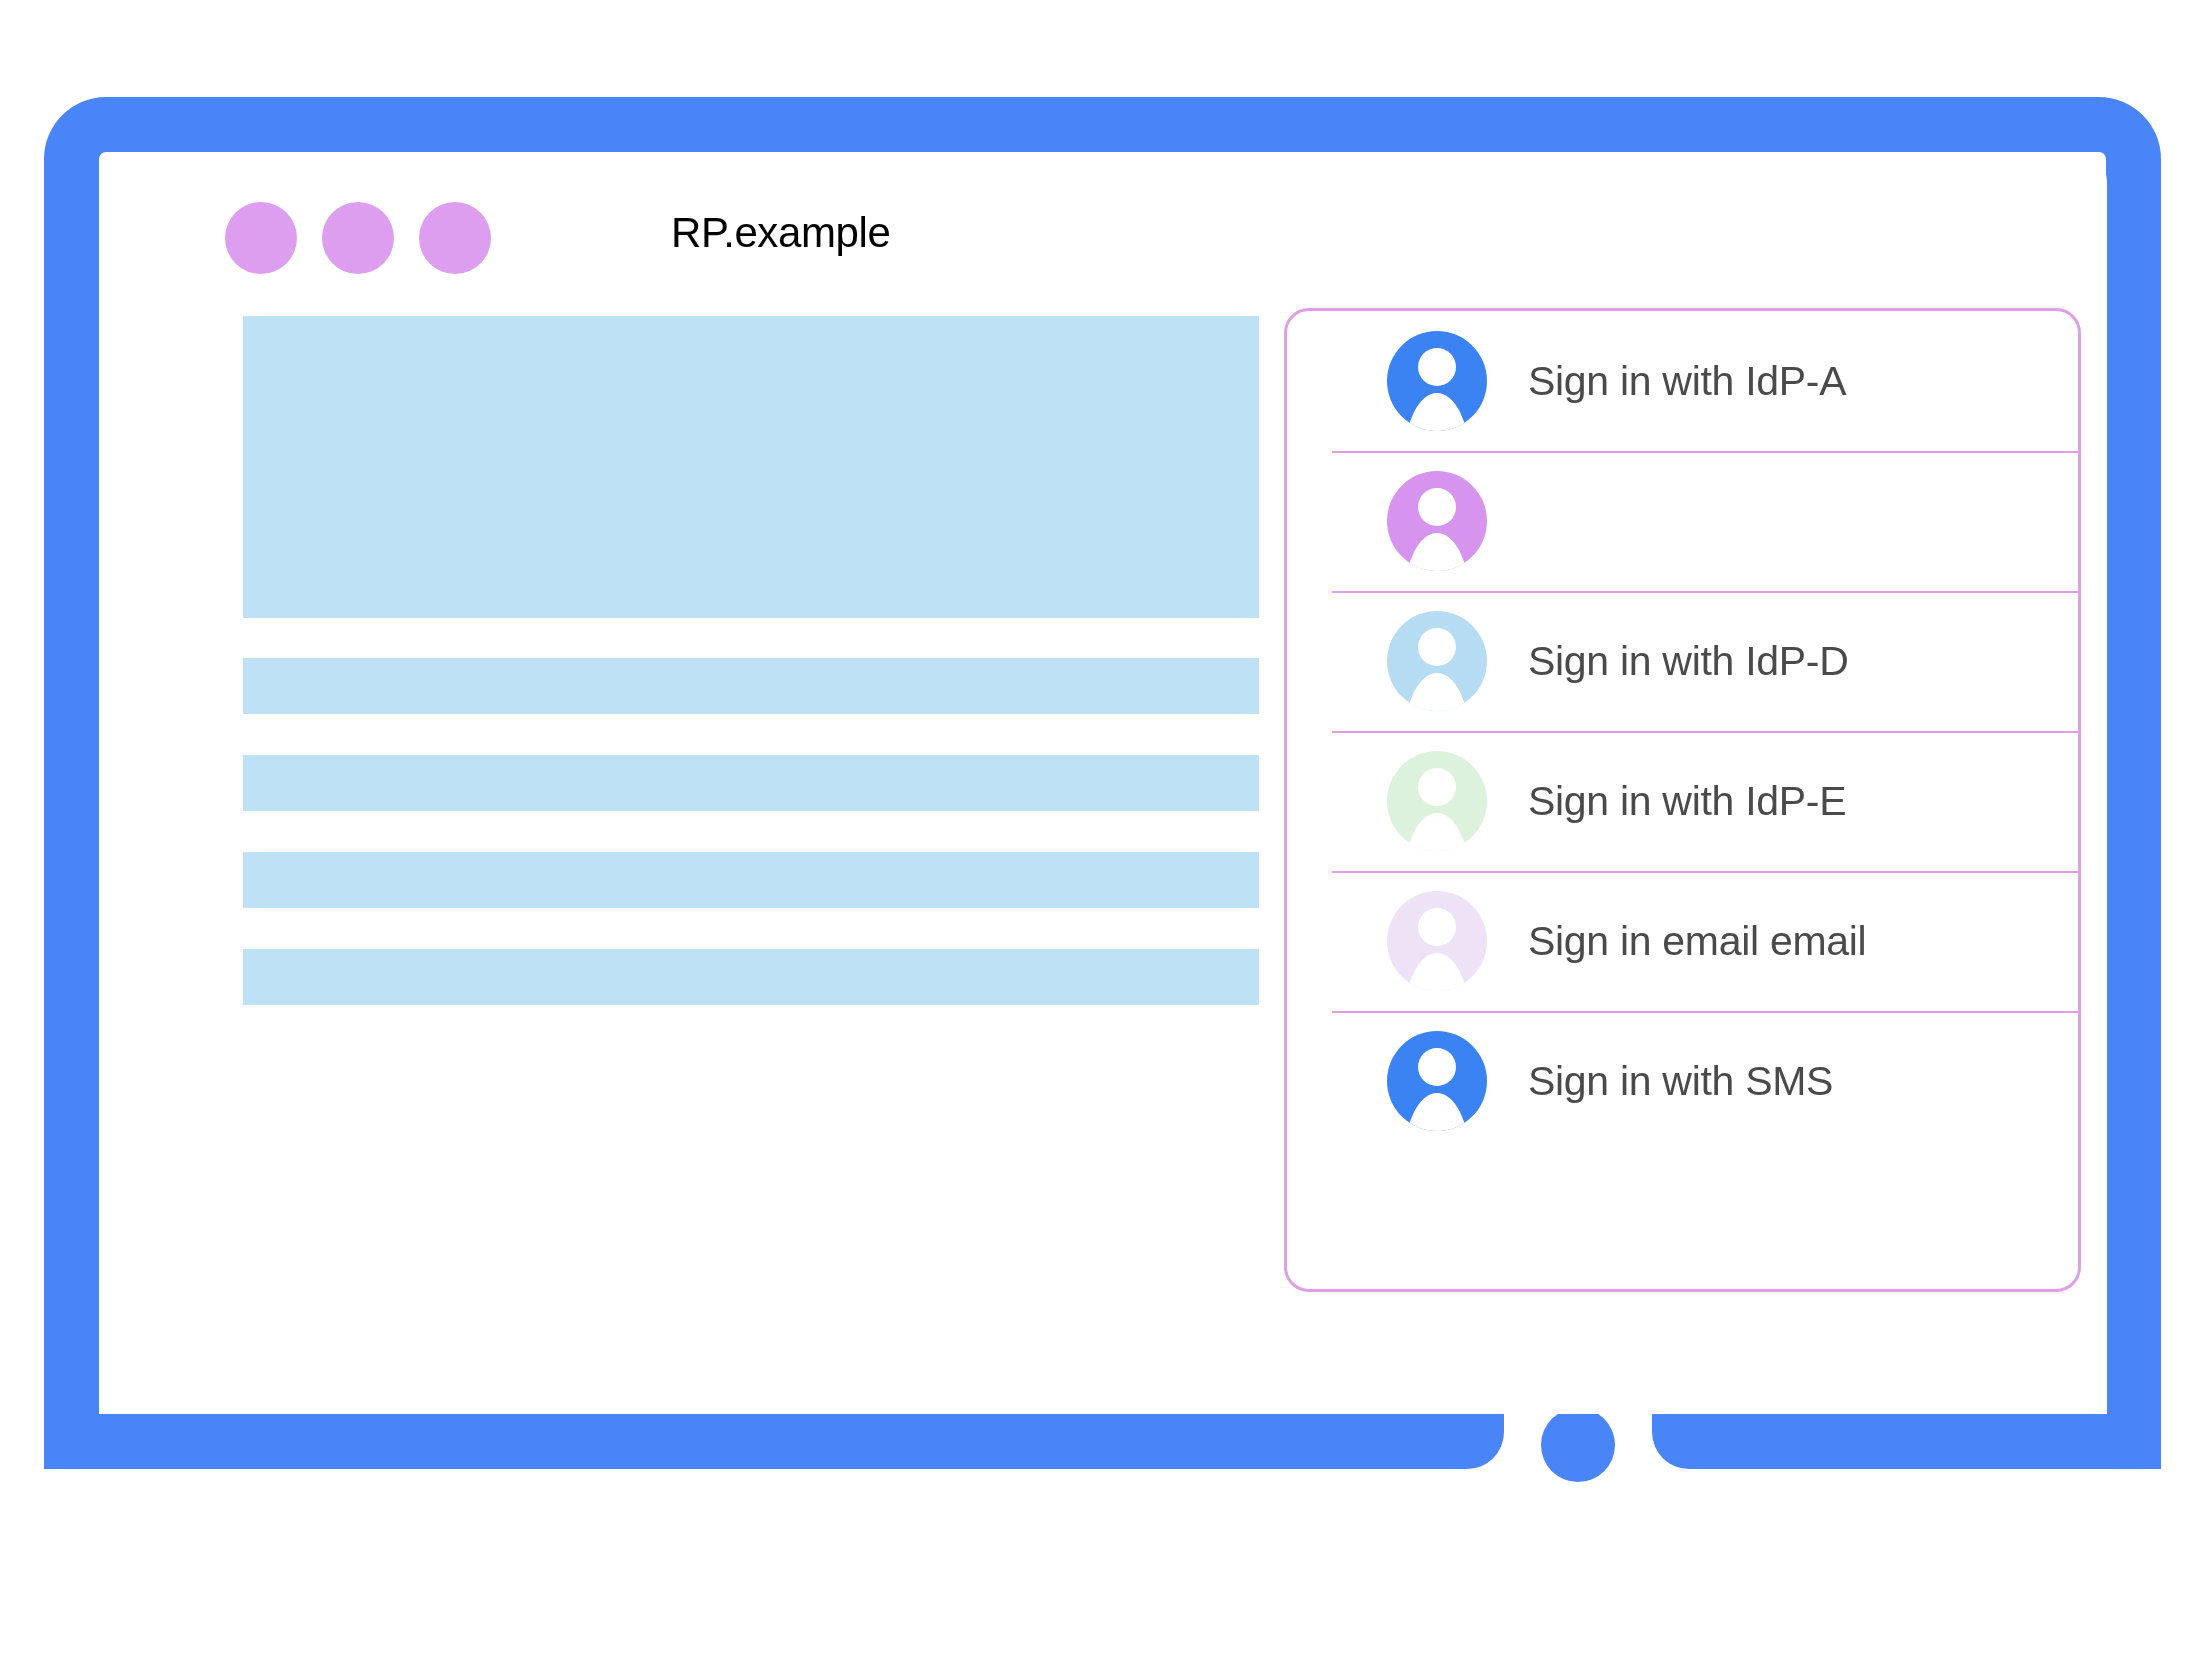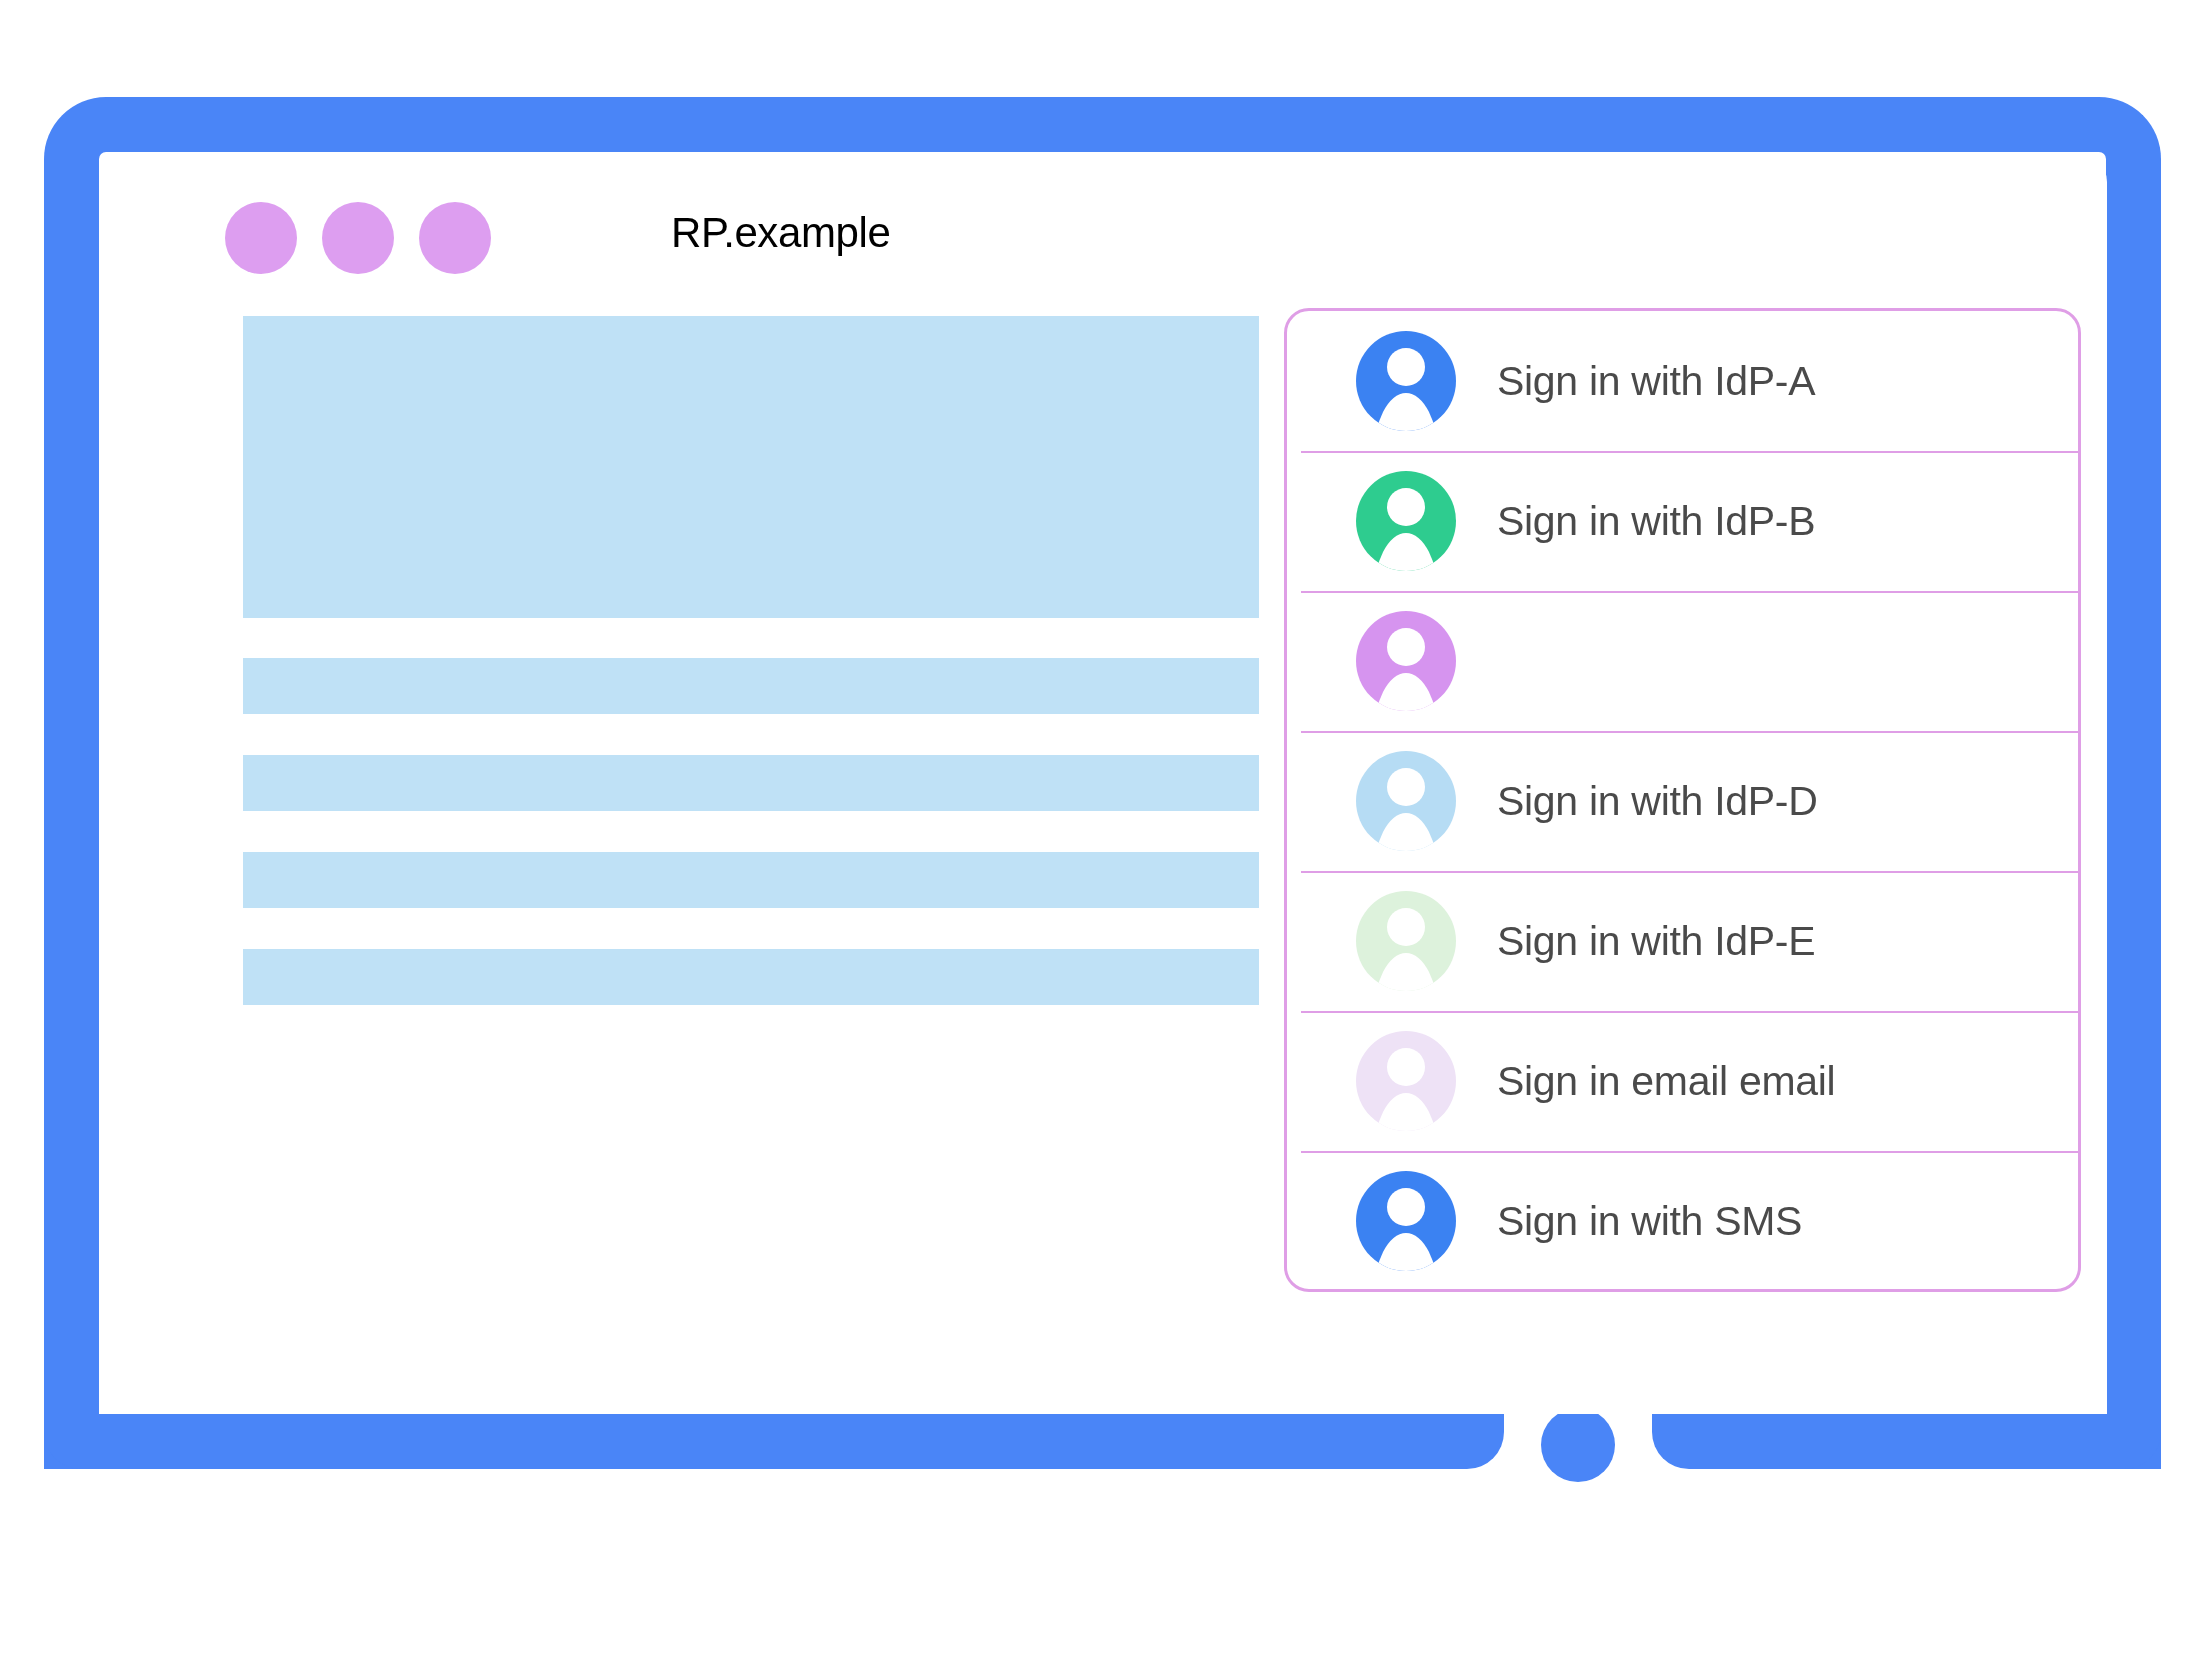--- a/index.html
+++ b/index.html
@@ -129,20 +129,21 @@
     background: #ffffff;
     overflow: hidden;
   }
   .signin-row {
     position: relative;
     display: flex;
     align-items: center;
     height: 140px;
     padding-left: 69px;
     box-sizing: border-box;
+    margin-left: 31px;
   }
   .signin-row + .signin-row::before {
     content: "";
     position: absolute;
     left: 14px;
     right: -3.5px;
     top: 0;
     height: 1.8px;
     background: #df9ee6;
   }
@@ -215,27 +216,20 @@
     <div id="signin-panel">
 
       <div class="signin-row">
         <div class="avatar" style="background: rgb(59, 130, 242);">
           <div class="head"></div>
             <div class="body"></div>
         </div>
         <div class="signin-label">Sign in with IdP-A</div>
       </div>
 
-      <div class="signin-row">
-        <div class="avatar" style="background: rgb(46, 204, 143);">
-          <div class="head"></div>
-            <div class="body"></div>
-        </div>
-        <div class="signin-label">Sign in with IdP-B</div>
-      </div>
 
       <div class="signin-row">
         <div class="avatar" style="background: rgb(214, 148, 239);">
           <div class="head"></div>
             <div class="body"></div>
         </div>
       </div>
 
       <div class="signin-row">
         <div class="avatar" style="background: rgb(182, 220, 244);">

